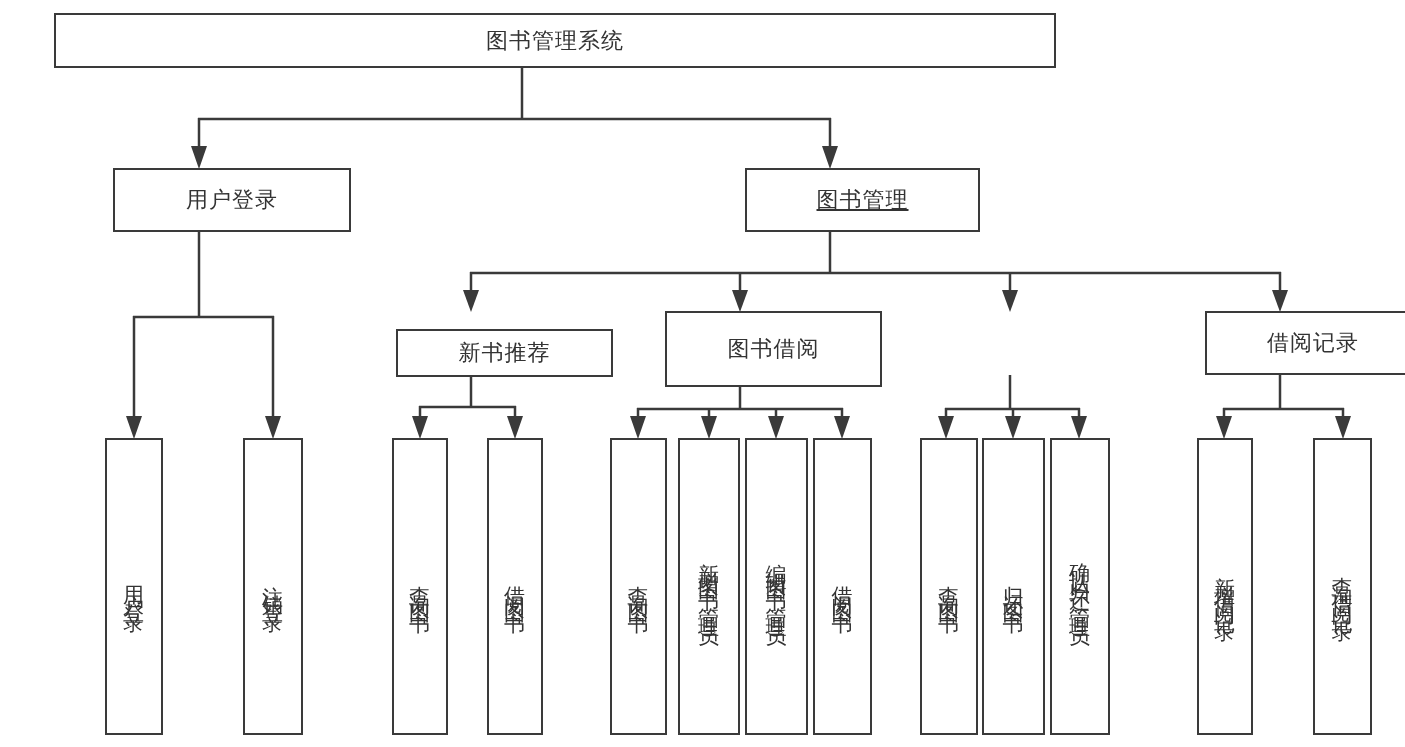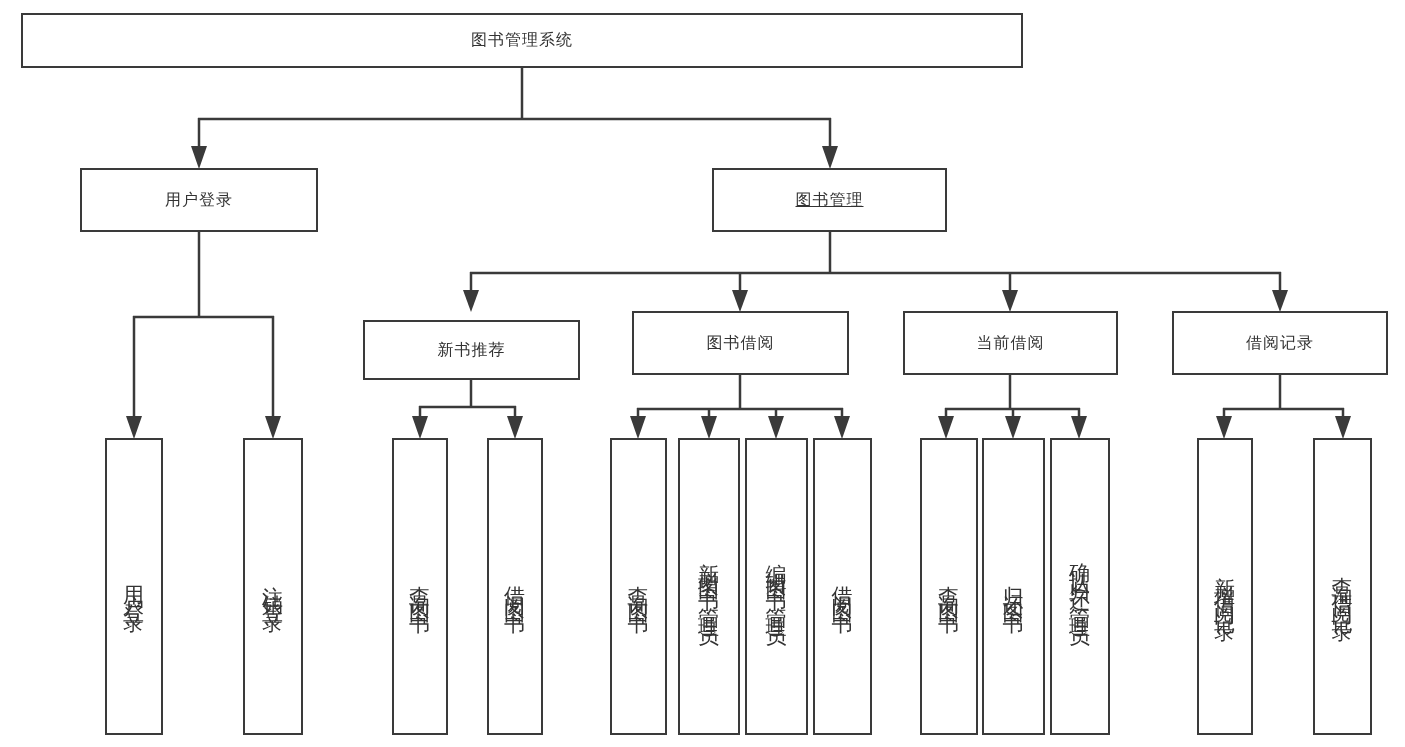--- a/index.html
+++ b/index.html
@@ -26,23 +26,24 @@
     box-sizing: border-box;
     border: 2px solid #3a3a3a;
     background: #ffffff;
     color: #333333;
     display: flex;
     align-items: center;
     justify-content: center;
     text-align: center;
   }
   .node.h {
-    font-size: 16px;
+    font-size: 22px;
     letter-spacing: 1px;
     white-space: nowrap;
+    margin-left: 33px;
   }
   .node.v {
     writing-mode: vertical-rl;
     text-orientation: mixed;
     font-size: 21px;
     letter-spacing: 9px;
     line-height: 1.1;
   }
   #watermark {
     position: absolute;
@@ -130,23 +131,22 @@
       <polygon points="1216,416 1232,416 1224,439"></polygon>
       <polygon points="1335,416 1351,416 1343,439"></polygon>
     </g>
   </svg>
 
   <div class="node h" style="left:21px; top:13px; width:1002px; height:55px;">图书管理系统</div>
 
   <div class="node h" style="left:80px; top:168px; width:238px; height:64px;">用户登录</div>
   <div class="node h" style="left:712px; top:168px; width:235px; height:64px;text-decoration:underline;">图书管理</div>
 
-  <div class="node h" style="left:363px; top:320px; width:217px; height:60px;">新书推荐</div>
-  <div class="node h" style="left:632px; top:311px; width:217px; height:64px;">图书借阅</div>
-  <div class="node h" style="left:903px; top:311px; width:215px; height:64px;">当前借阅</div>
+  <div class="node h" style="left:363px; top:329px; width:217px; height:48px;">新书推荐</div>
+  <div class="node h" style="left:632px; top:311px; width:217px; height:76px;">图书借阅</div>
   <div class="node h" style="left:1172px; top:311px; width:216px; height:64px;">借阅记录</div>
 
   <div class="node v" style="left:105px; top:438px; width:58px; height:297px;">用户登录</div>
   <div class="node v" style="left:243px; top:438px; width:60px; height:297px;">注销登录</div>
 
   <div class="node v" style="left:392px; top:438px; width:56px; height:297px;">查询图书</div>
   <div class="node v" style="left:487px; top:438px; width:56px; height:297px;">借阅图书</div>
 
   <div class="node v" style="left:610px; top:438px; width:57px; height:297px;">查询图书</div>
   <div class="node v" style="left:678px; top:438px; width:62px; height:297px;">新增图书（管理员）</div>

